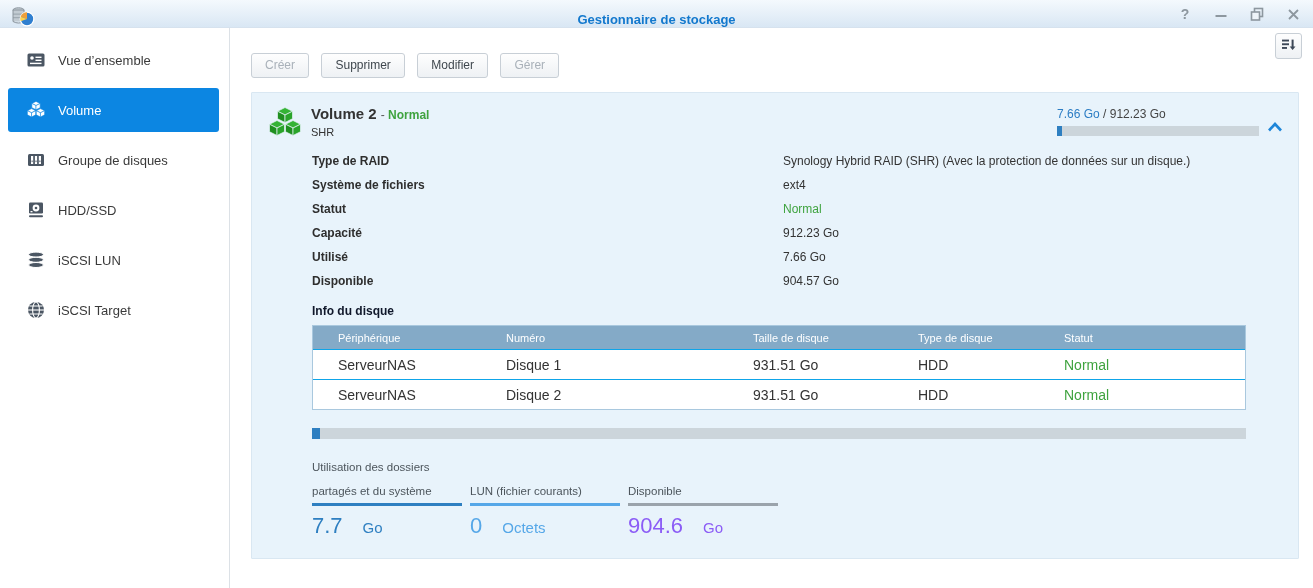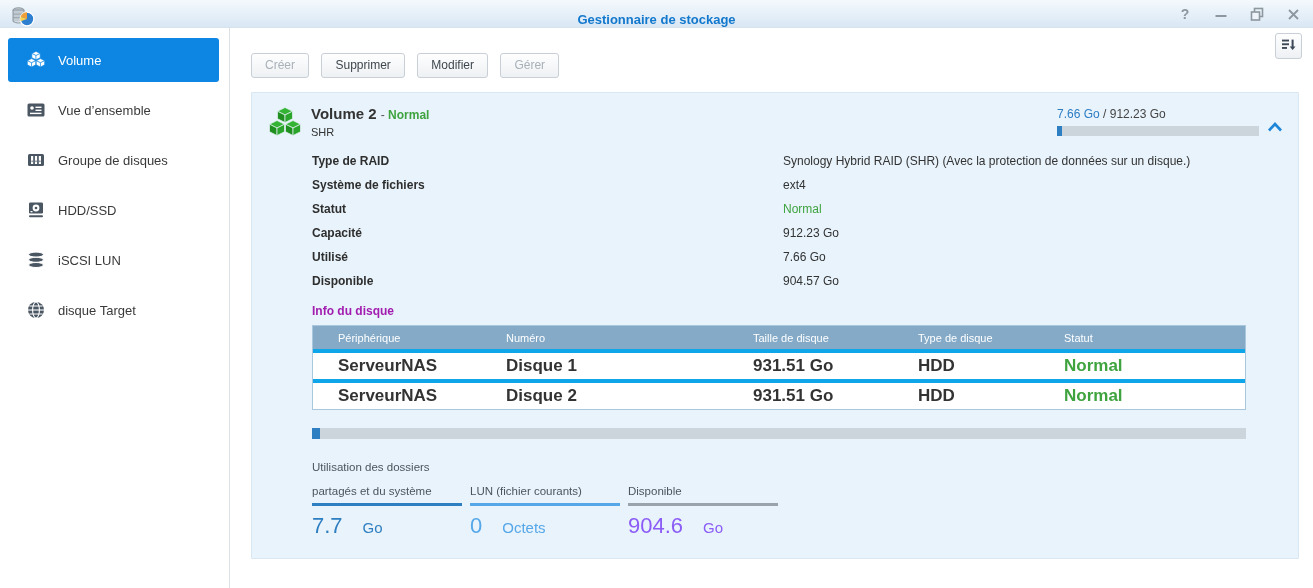--- a/index.html
+++ b/index.html
@@ -70,30 +70,30 @@
   .bar-fill { position:absolute; left:0; top:0; bottom:0; background:var(--bar_fill,#2e7fc1); }
   .collapse-btn { margin:16px 0 0 8px; cursor:pointer; display:flex; }
 
   .panel-body { padding:8px 52px 0 60px; }
 
   .detail-row { display:grid; grid-template-columns:471px 1fr; height:24px; align-items:center; font-size:12px; }
   .detail-label { font-weight:bold; color:#2e2e2e; }
   .detail-value { color:#333; }
   .detail-value.green { color:var(--green,#3fa33f); }
 
-  .section-title { font-size:12px; font-weight:bold; color:#a21caf; margin:11px 0 7px; }
+  .section-title { font-size:12px; font-weight:bold; color:#0f172a; margin:11px 0 7px; }
 
   .disk-table { background:#fff; border:1px solid #a9c8de; }
   .dt-header {
     display:grid; grid-template-columns:193px 247px 165px 146px 1fr;
     background:var(--table_header_bg,#84aac7); color:#fff; font-size:11px; height:23px; align-items:center;
   }
   .dt-row {
     display:grid; grid-template-columns:193px 247px 165px 146px 1fr;
-    font-size:17px; height:30px; align-items:center; border-top:4px solid #0ea5e9; color:#333;font-weight:bold;
+    font-size:14px; height:30px; align-items:center; border-top:1px solid #0ea5e9; color:#333;
   }
   .dt-header > div:first-child, .dt-row > div:first-child { padding-left:25px; }
   .dt-cell.green { color:var(--green,#3fa33f); }
 
   .usage-bar { margin-top:18px; height:11px; background:var(--bar_track,#ccd5db); position:relative; overflow:hidden; }
 
   .legend { display:flex; gap:8px; margin-top:15px; }
   .legend-col { width:150px; }
   .legend-label-box {
     height:52px; display:flex; align-items:flex-end;
@@ -139,20 +139,33 @@
           <path d="M2 2 L11 11 M11 2 L2 11" stroke="#8d979f" stroke-width="1.8"></path>
         </svg>
       </span>
     </div>
   </div>
 
   <div class="app-body">
 
     <div class="sidebar">
 
+      <div class="side-item">
+        <span class="icn">
+          <svg width="20" height="20" viewBox="0 0 20 20">
+            <rect x="1.5" y="3.5" width="17" height="13" rx="1.5" fill="#4b5663"></rect>
+            <circle cx="6" cy="8" r="1.8" fill="#fff"></circle>
+            <rect x="9.5" y="6.6" width="6" height="1.4" fill="#fff"></rect>
+            <rect x="9.5" y="9.6" width="6" height="1.4" fill="#fff"></rect>
+            <rect x="4" y="12.7" width="11.5" height="1.4" fill="#fff"></rect>
+          </svg>
+        </span>
+        <span>Vue d’ensemble</span>
+      </div>
+
       <div class="side-item selected">
         <span class="icn">
           <svg width="20" height="20" viewBox="0 0 36 36">
             <g fill="#fff" stroke="#0c86e2" stroke-width="1">
               <polygon points="18,2.5 25.5,6.25 18,10 10.5,6.25"></polygon>
               <polygon points="10.5,6.25 18,10 18,17.5 10.5,13.75"></polygon>
               <polygon points="18,10 25.5,6.25 25.5,13.75 18,17.5"></polygon>
               <polygon points="10,15.5 17.5,19.25 10,23 2.5,19.25"></polygon>
               <polygon points="2.5,19.25 10,23 10,30.5 2.5,26.75"></polygon>
               <polygon points="10,23 17.5,19.25 17.5,26.75 10,30.5"></polygon>
@@ -161,33 +174,20 @@
               <polygon points="26,23 33.5,19.25 33.5,26.75 26,30.5"></polygon>
             </g>
           </svg>
         </span>
         <span>Volume</span>
       </div>
 
       <div class="side-item">
         <span class="icn">
           <svg width="20" height="20" viewBox="0 0 20 20">
-            <rect x="1.5" y="3.5" width="17" height="13" rx="1.5" fill="#4b5663"></rect>
-            <circle cx="6" cy="8" r="1.8" fill="#fff"></circle>
-            <rect x="9.5" y="6.6" width="6" height="1.4" fill="#fff"></rect>
-            <rect x="9.5" y="9.6" width="6" height="1.4" fill="#fff"></rect>
-            <rect x="4" y="12.7" width="11.5" height="1.4" fill="#fff"></rect>
-          </svg>
-        </span>
-        <span>Vue d’ensemble</span>
-      </div>
-
-      <div class="side-item">
-        <span class="icn">
-          <svg width="20" height="20" viewBox="0 0 20 20">
             <rect x="2" y="4" width="16" height="12" rx="1.5" fill="#4b5663"></rect>
             <rect x="5" y="6" width="2.2" height="8" fill="#fff"></rect>
             <rect x="8.9" y="6" width="2.2" height="8" fill="#fff"></rect>
             <rect x="12.8" y="6" width="2.2" height="8" fill="#fff"></rect>
             <rect x="5.6" y="10.5" width="1" height="1.6" fill="#4b5663"></rect>
             <rect x="9.5" y="10.5" width="1" height="1.6" fill="#4b5663"></rect>
             <rect x="13.4" y="10.5" width="1" height="1.6" fill="#4b5663"></rect>
           </svg>
         </span>
         <span>Groupe de disques</span>
@@ -220,21 +220,21 @@
       <div class="side-item">
         <span class="icn">
           <svg width="20" height="20" viewBox="0 0 20 20">
             <circle cx="10" cy="10" r="8" fill="#4b5663"></circle>
             <ellipse cx="10" cy="10" rx="3.4" ry="8" fill="none" stroke="#fff" stroke-width="1.1"></ellipse>
             <line x1="2" y1="10" x2="18" y2="10" stroke="#fff" stroke-width="1.1"></line>
             <line x1="3.4" y1="6" x2="16.6" y2="6" stroke="#fff" stroke-width="1"></line>
             <line x1="3.4" y1="14" x2="16.6" y2="14" stroke="#fff" stroke-width="1"></line>
           </svg>
         </span>
-        <span>disque Target</span>
+        <span>iSCSI Target</span>
       </div>
 
     </div>
 
     <div class="content">
 
       <div class="toolbar">
         <button class="tb-btn disabled">Créer</button>
         <button class="tb-btn">Supprimer</button>
         <button class="tb-btn">Modifier</button>

